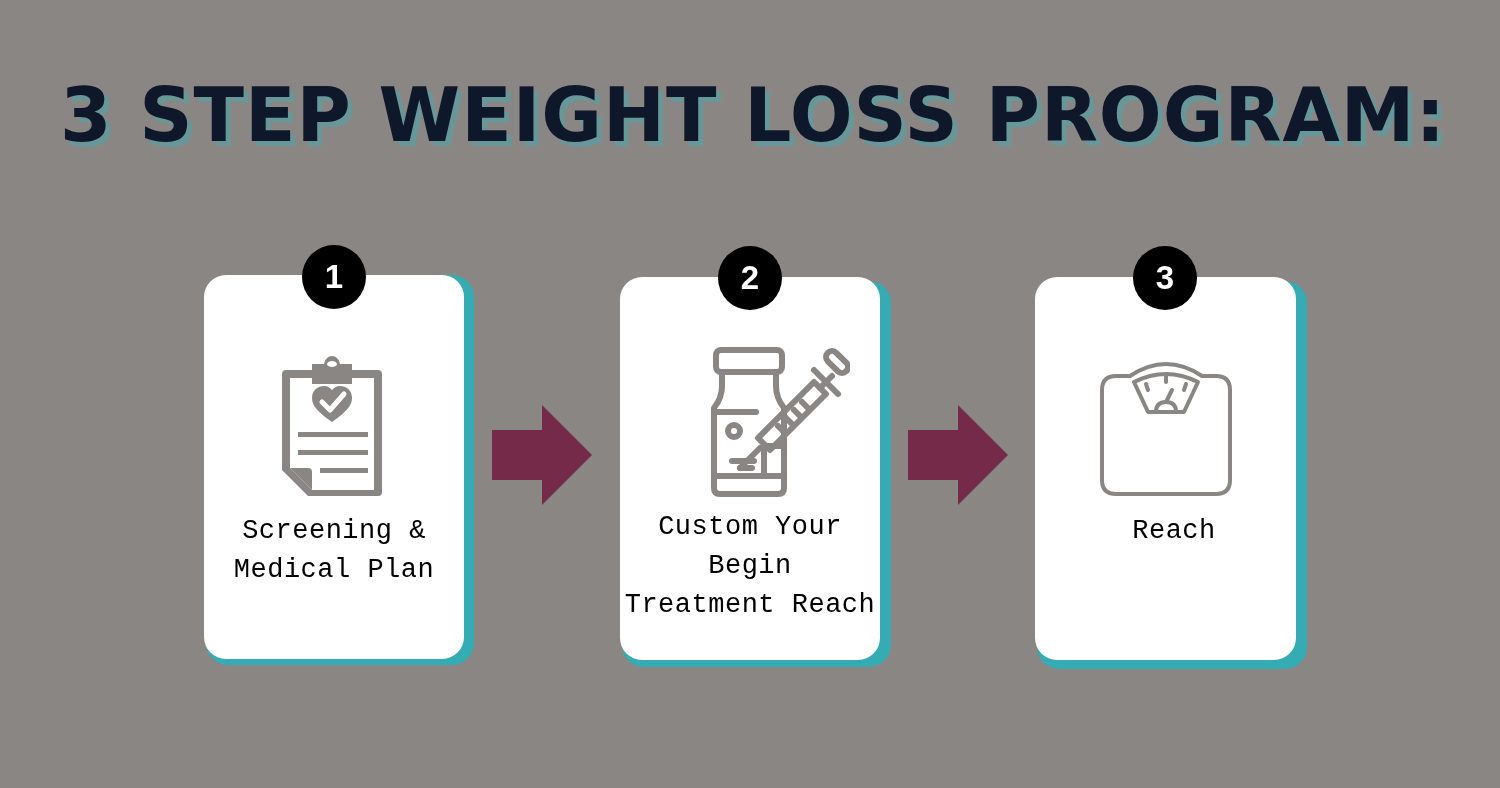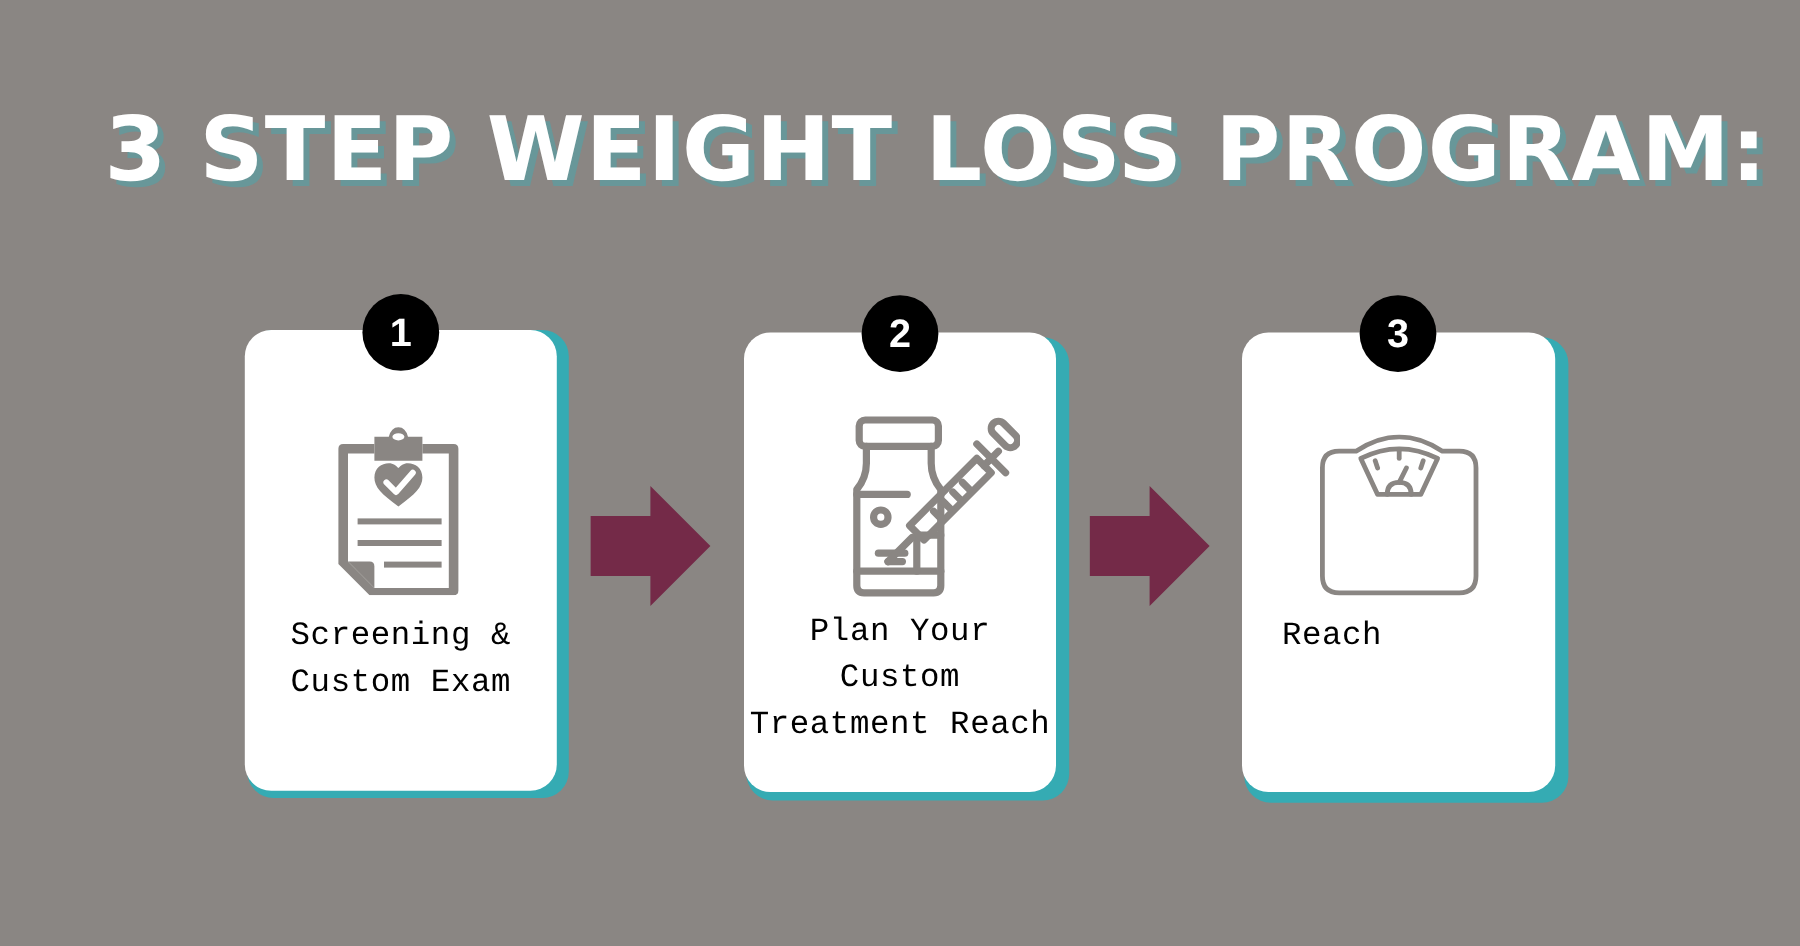--- a/index.html
+++ b/index.html
@@ -5,32 +5,31 @@
     * { margin: 0; padding: 0; box-sizing: border-box; }
     html, body { width: 1500px; height: 788px; overflow: hidden; }
     body {
       background: #8a8683;
       position: relative;
       font-family: "Liberation Sans", sans-serif;
     }
     .title {
       position: absolute;
       left: 60px;
-      top: 80px;
+      top: 70px;
       width: 1400px;
       height: 90px;
       font-family: "DejaVu Sans", sans-serif;
       font-weight: bold;
       font-size: 74px;
       line-height: 90px;
       letter-spacing: 1px;
-      color: #ffffff;
+      color: #0f172a;
       white-space: nowrap;
       text-shadow: 5px 5px 0 #689799;
-      margin-left: 27px;
     }
     .card-shadow {
       position: absolute;
       background: #35abb3;
       border-radius: 22px;
     }
     .card {
       position: absolute;
       background: #ffffff;
       border-radius: 22px;
@@ -87,21 +86,21 @@
 
     <path d="M54 68 C40 58 34 52 34 44 C34 36 40 32 46 32 C50 32 52 34 54 36 C56 34 58 32 62 32 C68 32 74 36 74 44 C74 52 68 58 54 68 Z" fill="#8a8683"></path>
     <path d="M44 48 L52 56 L66 40" stroke="#ffffff" stroke-width="5" fill="none" stroke-linecap="round" stroke-linejoin="round"></path>
 
     <rect x="20" y="78" width="70" height="5" fill="#8a8683"></rect>
     <rect x="20" y="96" width="70" height="5" fill="#8a8683"></rect>
     <rect x="42" y="114" width="48" height="5" fill="#8a8683"></rect>
   </svg>
   <div class="label" style="left:204px; top:512px; width:260px;">
     <span>Screening &amp;</span>
-    <span>Custom Exam</span>
+    <span>Medical Plan</span>
   </div>
 </div>
 
 <svg class="arrow" style="left:492px; top:405px;" width="102" height="102" viewBox="0 0 102 102">
   <polygon points="0,25 50,25 50,0 100,50 50,100 50,75 0,75" fill="#742a48"></polygon>
 </svg>
 
 <div>
   <div class="card-shadow" style="left:622px; top:281px; width:269px; height:386px;"></div>
   <div class="card" style="left:620px; top:277px; width:260px; height:383px;"></div>
@@ -131,22 +130,22 @@
       <line x1="76" y1="72" x2="82" y2="78"></line>
       <line x1="84" y1="64" x2="90" y2="70"></line>
       <line x1="92" y1="56" x2="98" y2="62"></line>
 
       <line x1="110" y1="42" x2="122" y2="30"></line>
       <line x1="104" y1="24" x2="128" y2="48"></line>
       <rect x="114" y="10" width="26" height="12" rx="6" transform="rotate(45 127 16)"></rect>
     </g>
   </svg>
   <div class="label" style="left:620px; top:508px; width:260px;">
-    <span>Plan Your</span>
-    <span>Custom</span>
+    <span>Custom Your</span>
+    <span>Begin</span>
     <span>Treatment Reach</span>
   </div>
 </div>
 
 <svg class="arrow" style="left:908px; top:405px;" width="102" height="102" viewBox="0 0 102 102">
   <polygon points="0,25 50,25 50,0 100,50 50,100 50,75 0,75" fill="#742a48"></polygon>
 </svg>
 
 <div>
   <div class="card-shadow" style="left:1037px; top:281px; width:270px; height:388px;"></div>
@@ -160,16 +159,16 @@
       <path d="M36 20 Q68 4 100 20 L86 50 H50 Z"></path>
 
       <line x1="48" y1="22" x2="50" y2="28"></line>
       <line x1="68" y1="14" x2="68" y2="20"></line>
       <line x1="88" y1="22" x2="86" y2="28"></line>
 
       <line x1="68" y1="40" x2="74" y2="28"></line>
       <path d="M58 50 Q58 40 68 40 Q78 40 78 50"></path>
     </g>
   </svg>
-  <div class="label" style="left:986px; top:512px; width:248px;">
+  <div class="label" style="left:1050px; top:512px; width:248px;">
     <span>Reach</span>
   </div>
 </div>
 
 </body></html>

